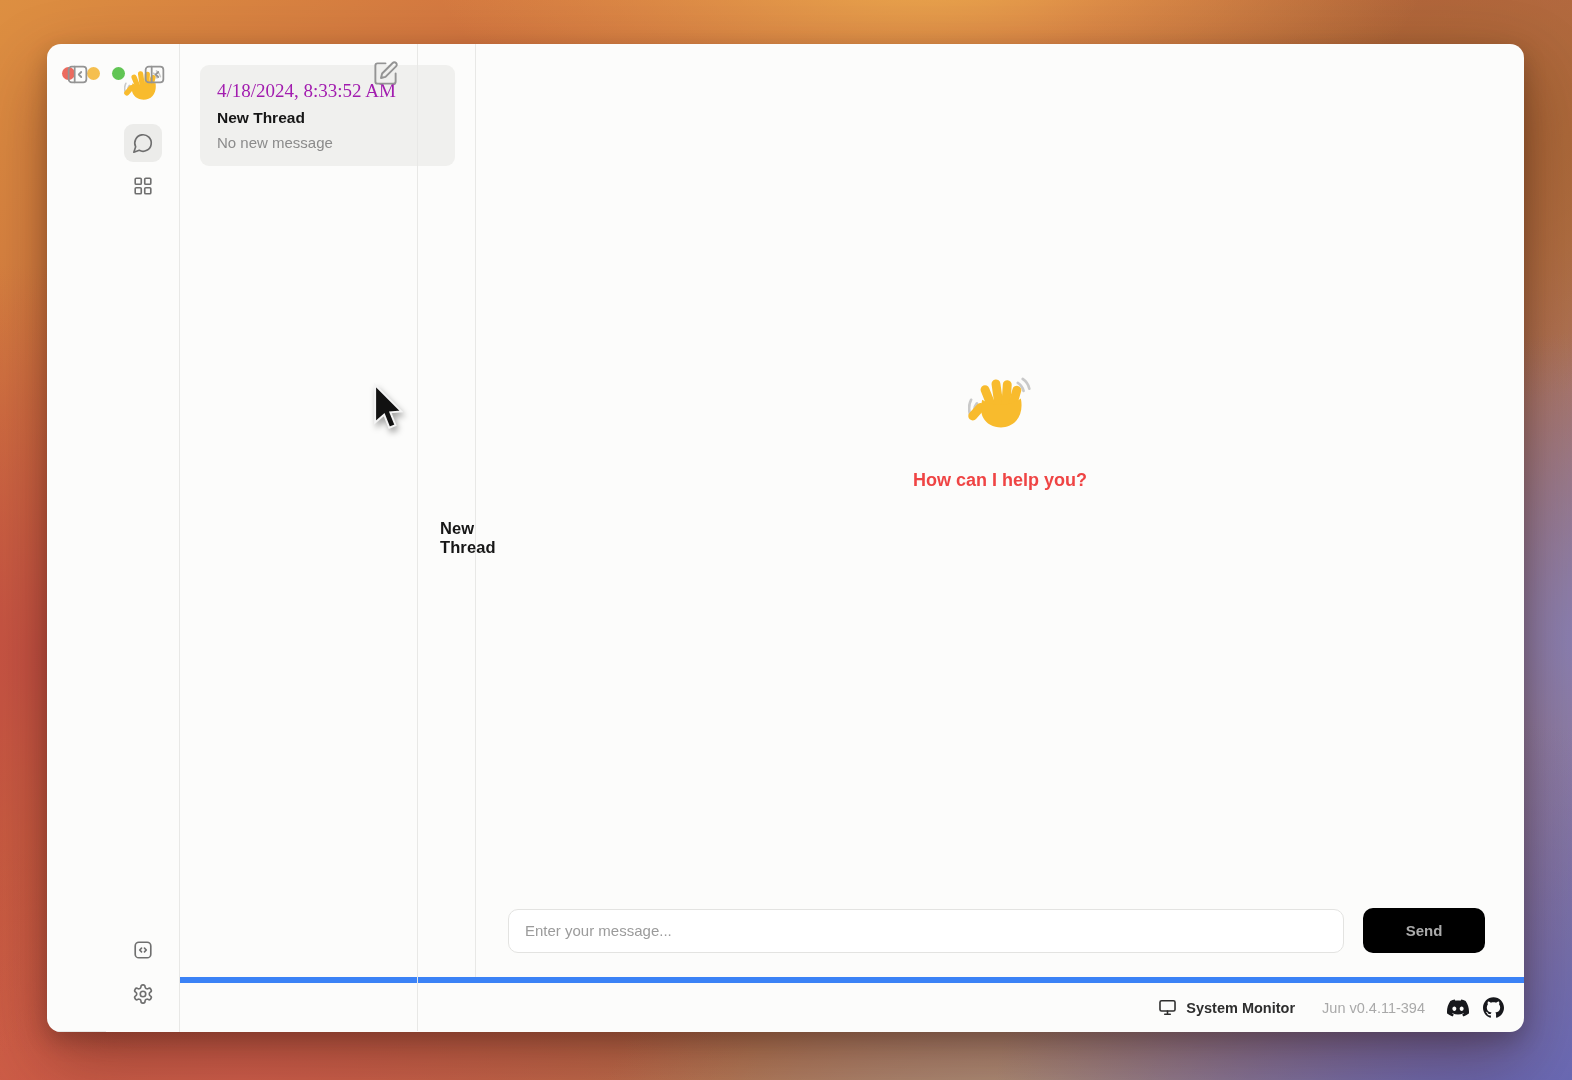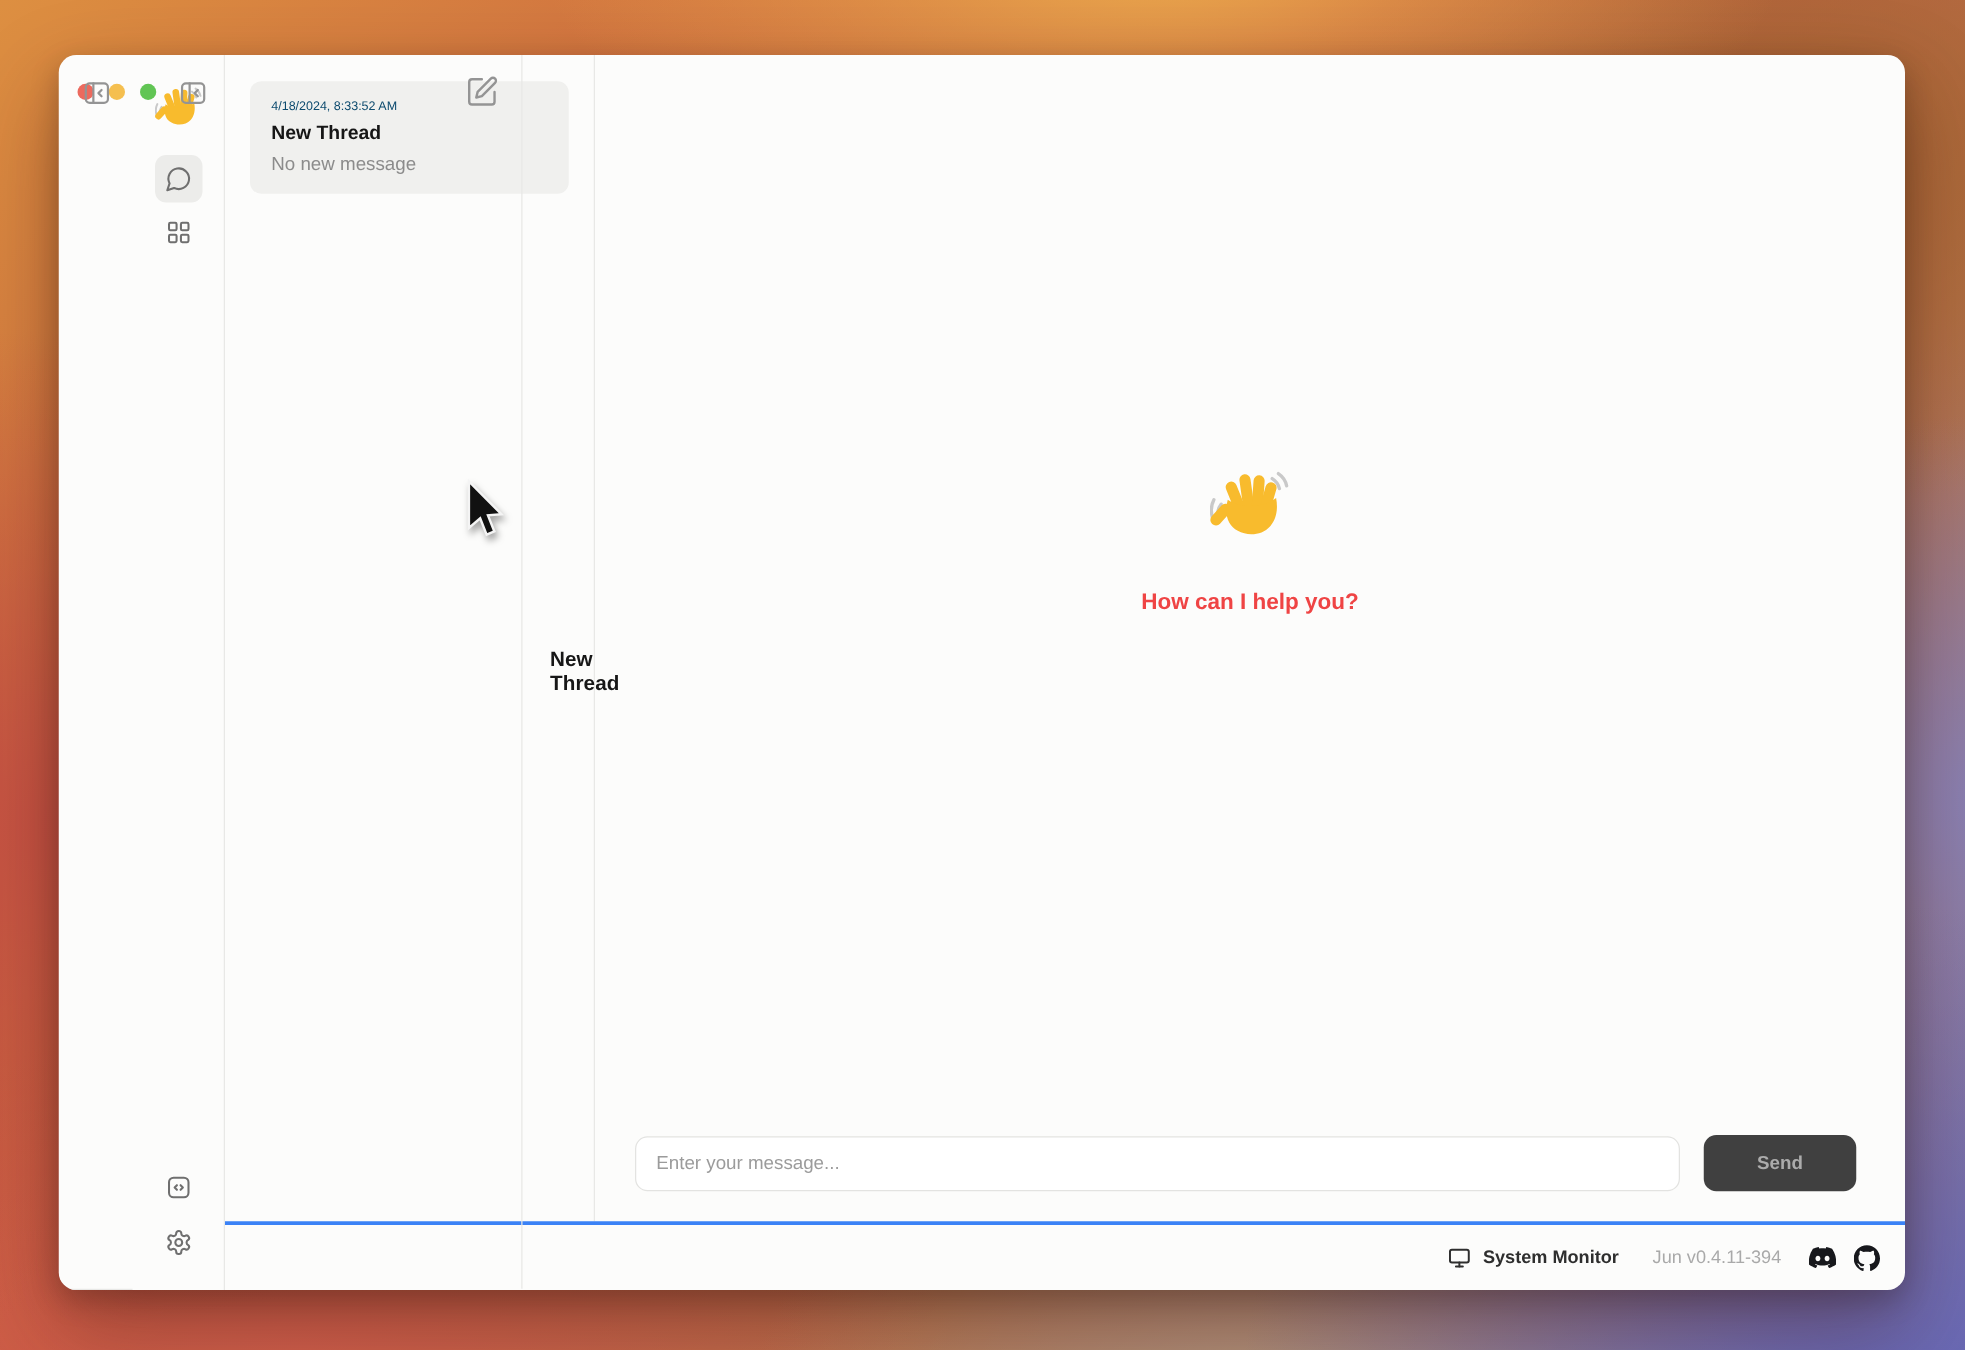--- a/index.html
+++ b/index.html
@@ -46,42 +46,42 @@
   .tab svg { stroke:#6f6f6f; fill:none; stroke-width:1.8; stroke-linecap:round; stroke-linejoin:round; }
   .tab-threads { margin-top:18px; }
   .tab-hub { margin-top:5px; }
   .ribbon-spacer { flex:1; }
   .tab-settings { margin:6px 0 19px; }
   .right-col { flex:1; display:flex; flex-direction:column; min-width:0; }
   .workspace { flex:1; display:flex; min-height:0; }
   
   .threads { flex:0 0 296px; border-right:1px solid #e8e8e6; padding:21px 20px; }
   .thread-card { background:#f0f0ee; border-radius:9px; padding:15px 17px; cursor:pointer; }
-  .thread-time { font-size:10px; color:#0c4a6e; }
+  .thread-time { font-size:19px; color:#a21caf;font-family:Liberation Serif, serif; }
   .thread-title { font-size:15.5px; font-weight:bold; color:#161616; margin-top:7px; }
   .thread-sub { font-size:15px; color:#8b8b8b; margin-top:7px; }
   
   .main { flex:1; position:relative; min-width:0; }
   .greeting { position:absolute; left:50%; top:330px; transform:translateX(-50%); text-align:center; }
   .greeting .wave { width:64px; height:64px; }
   .greeting-text { margin-top:28px; font-size:18px; font-weight:700; color:#ef4444; white-space:nowrap; }
   .composer { position:absolute; left:32px; right:39px; bottom:24px; display:flex; align-items:center; gap:19px; }
   .composer input {
     flex:1; height:44px; border:1px solid #e3e3e1; border-radius:10px; background:#fff;
     padding:0 16px; font-size:15px; color:#333; outline:none;
     font-family:"Liberation Sans","DejaVu Sans",sans-serif;
   }
   .composer input::placeholder { color:#9b9b9b; }
   .send-btn {
-    width:122px; height:45px; border:none; border-radius:10px; background:#404040;
+    width:122px; height:45px; border:none; border-radius:10px; background:#000000;
     color:#ababab; font-size:15px; font-weight:600; cursor:default;
     font-family:"Liberation Sans","DejaVu Sans",sans-serif;
   }
   
-  .statusbar { flex:0 0 55px; border-top:3px solid #3b82f6; display:flex; align-items:center; justify-content:flex-end; padding:0 20px; }
+  .statusbar { flex:0 0 55px; border-top:6px solid #3b82f6; display:flex; align-items:center; justify-content:flex-end; padding:0 20px; }
   .sysmon { display:flex; align-items:center; gap:9px; background:none; border:none; cursor:pointer; }
   .sysmon svg { stroke:#2e2e2e; fill:none; stroke-width:2; stroke-linecap:round; stroke-linejoin:round; }
   .sysmon-label { font-size:14.5px; font-weight:bold; color:#2e2e2e; font-family:"Liberation Sans","DejaVu Sans",sans-serif; }
   .version { margin-left:27px; font-size:14.5px; color:#a9a9a9; }
   .status-link { margin-left:22px; background:none; border:none; cursor:pointer; display:flex; align-items:center; padding:0; }
   .status-link + .status-link { margin-left:14px; }
   .status-link svg { fill:#17181c; }
   
   .cursor { position:absolute; left:373px; top:383px; width:30px; height:50px; pointer-events:none; filter:drop-shadow(2px 4px 3px rgba(0,0,0,.35)); }
 </style>

